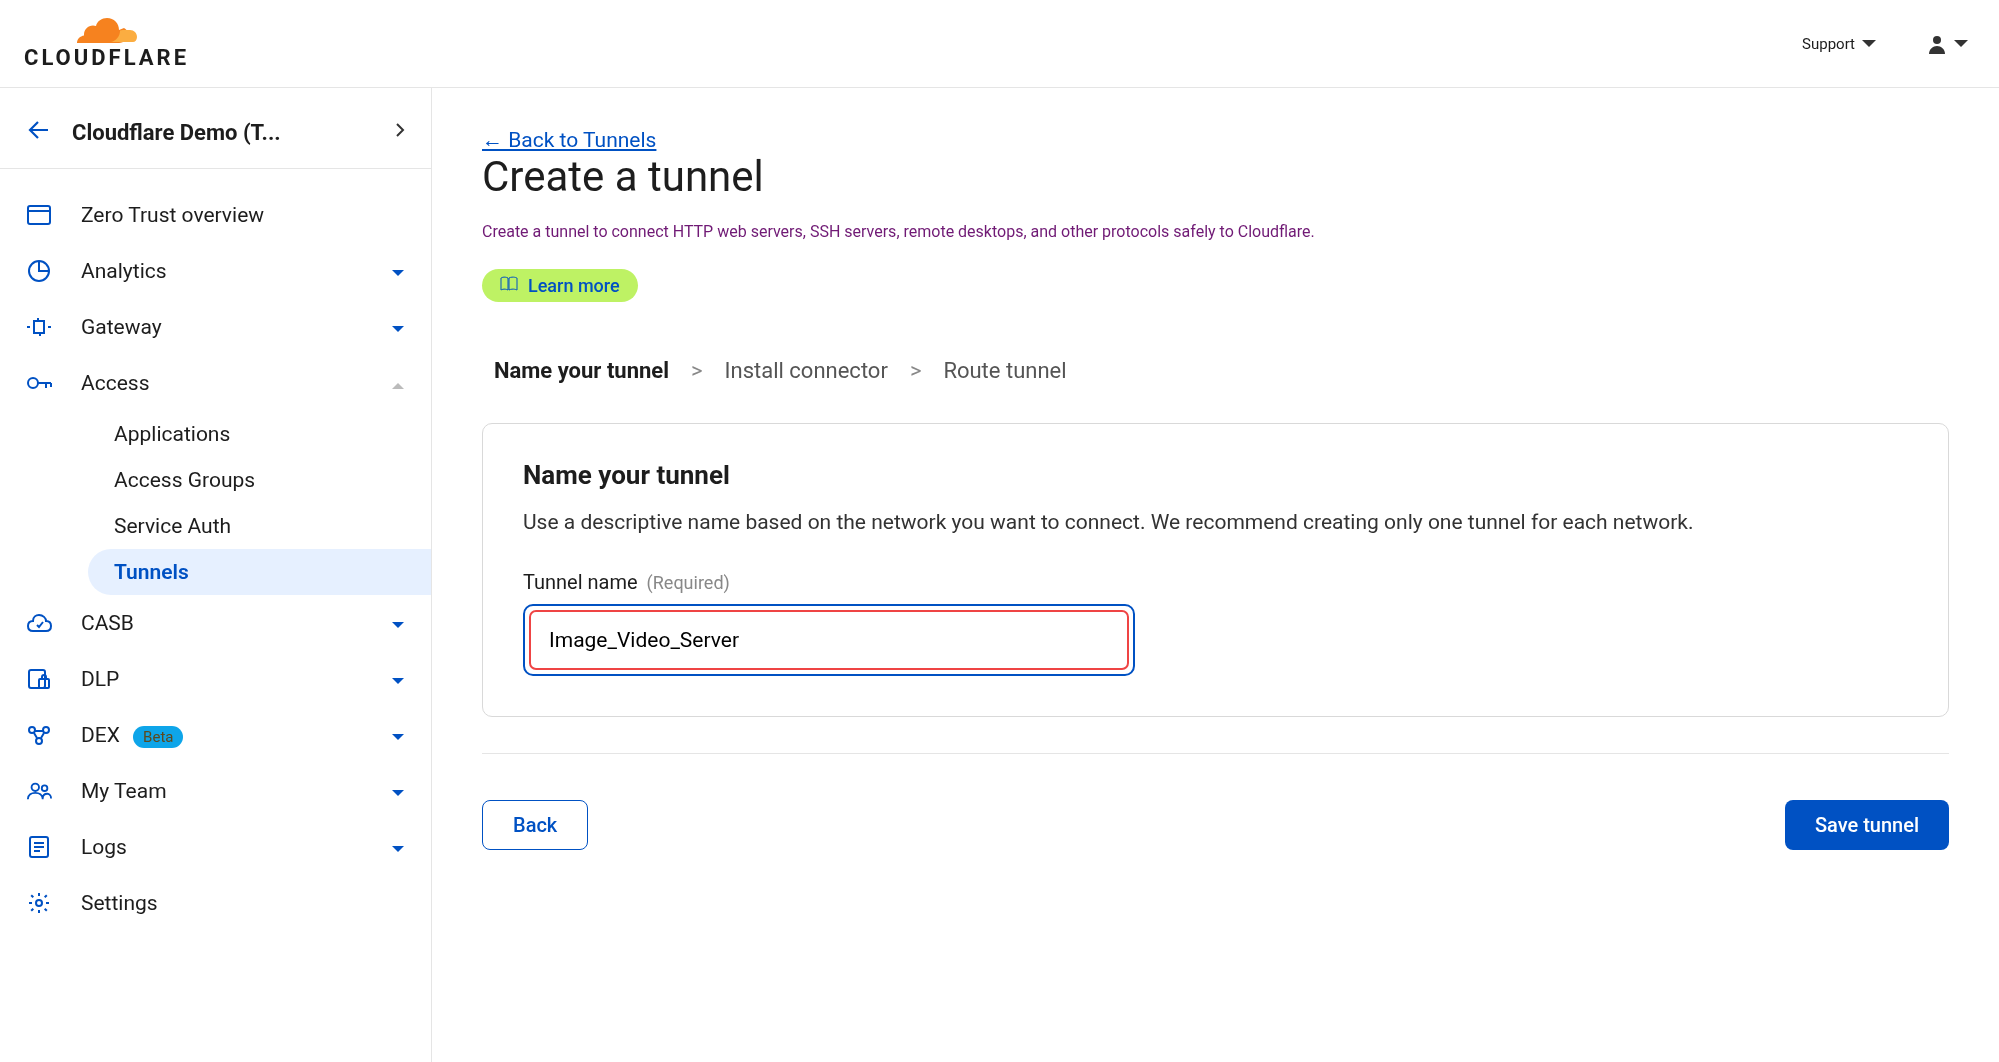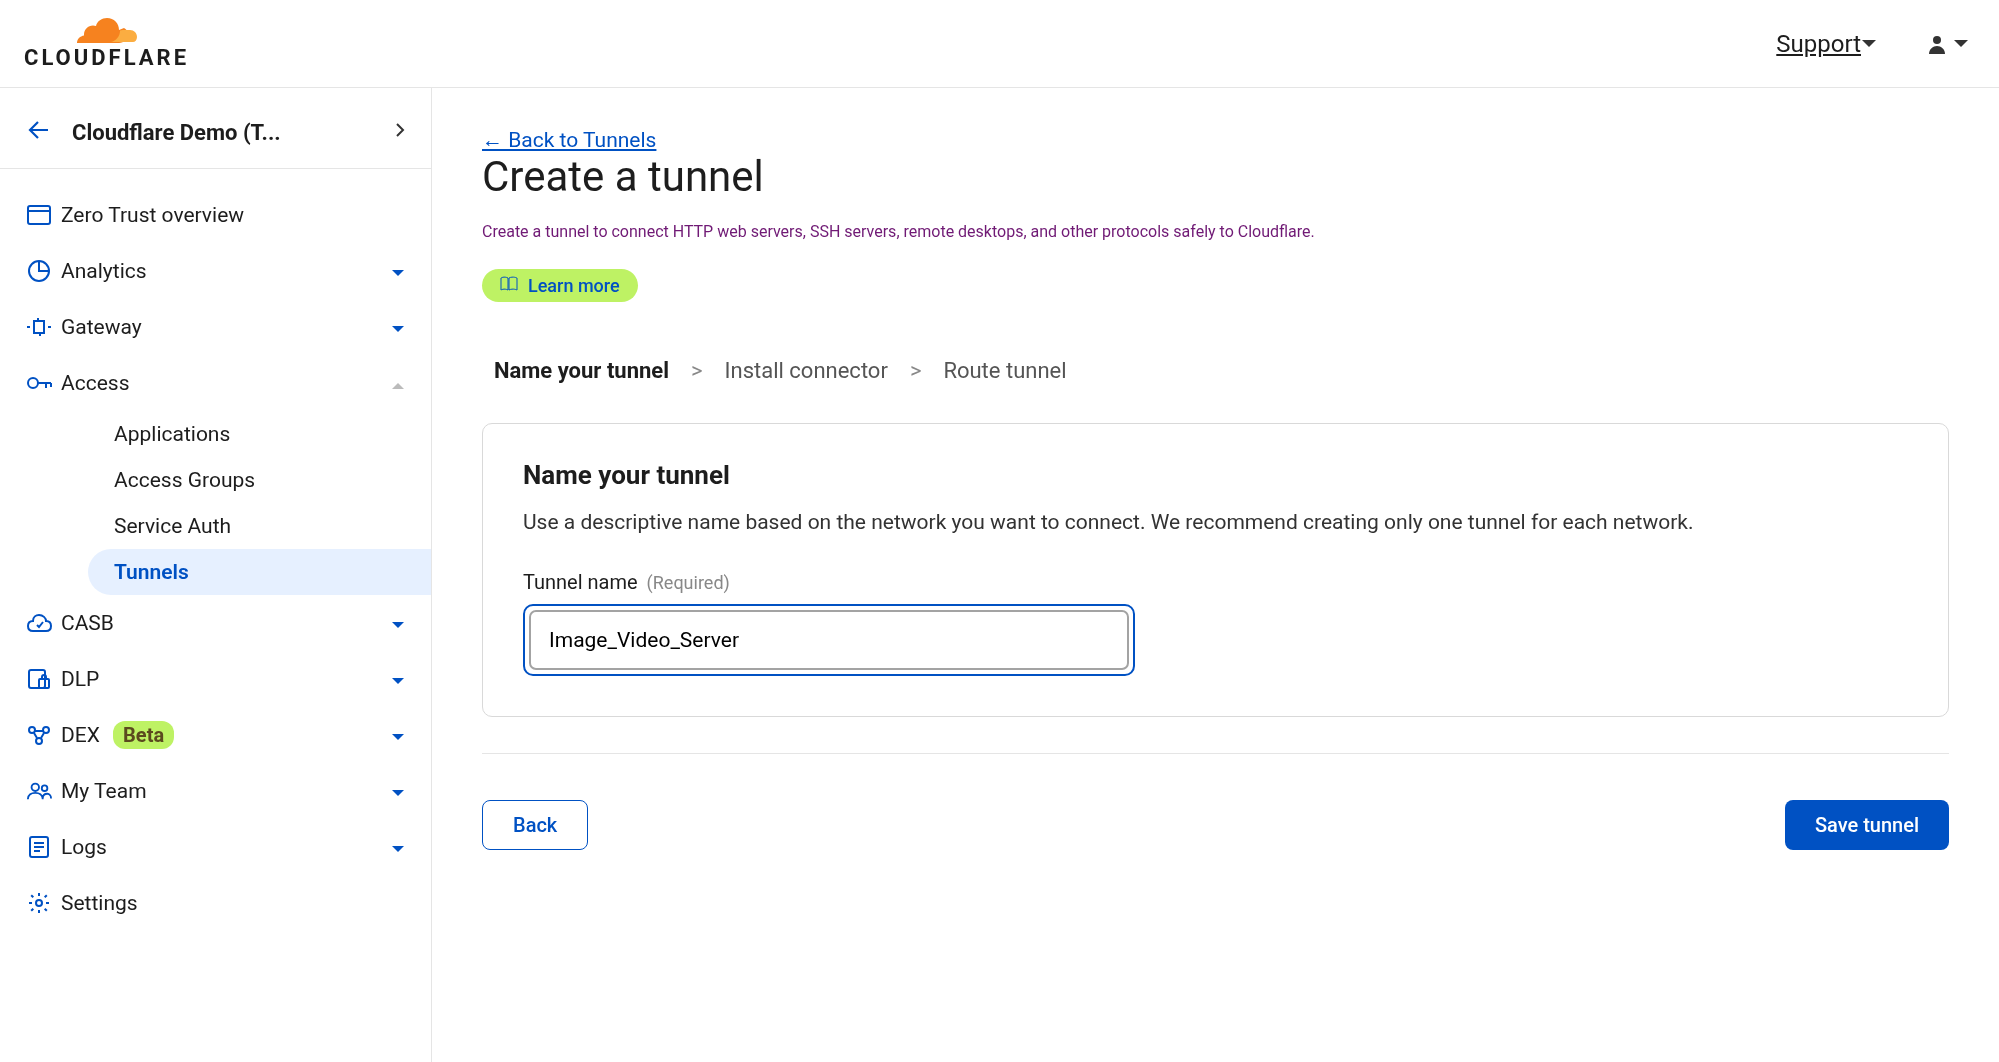--- a/index.html
+++ b/index.html
@@ -38,25 +38,25 @@
       font-weight: 700;
       letter-spacing: 3px;
       margin-top: -2px;
     }
     .topbar-right {
       display: flex;
       align-items: center;
       gap: 48px;
     }
     .support-link {
-      font-size: 24px;
-      display: flex;
-      align-items: center;
-      cursor: pointer;
-      text-decoration: underline;
+      font-size: 15px;
+      display: flex;
+      align-items: center;
+      gap: 6px;
+      cursor: pointer;
     }
     .user-menu {
       display: flex;
       align-items: center;
       gap: 4px;
       cursor: pointer;
     }
     
     .layout {
       display: flex;
@@ -93,21 +93,21 @@
       color: #333;
     }
     .nav {
       padding: 18px 0;
       overflow-y: auto;
     }
     .nav-item {
       display: flex;
       align-items: center;
       padding: 15px 26px;
-      gap: 9px;
+      gap: 29px;
       cursor: pointer;
       font-size: 21px;
       color: #1d1d1d;
       position: relative;
     }
     .nav-item .nav-icon {
       width: 26px;
       height: 26px;
       display: flex;
       align-items: center;
@@ -138,27 +138,27 @@
       margin-left: 28px;
     }
     .sub-nav-item.active {
       background: #e6f0ff;
       color: #0051c3;
       font-weight: 600;
       margin-left: 28px;
       padding-left: 26px;
     }
     .beta-badge {
-      background: #bef264;
+      background: #0ea5e9;
       color: #5b4a1f;
-      font-size: 20px;
+      font-size: 15px;
       padding: 2px 10px;
       border-radius: 12px;
       margin-left: 8px;
-      font-weight: 700;
+      font-weight: 400;
     }
     
     .main {
       flex: 1;
       padding: 40px 50px;
       position: relative;
       overflow-y: auto;
     }
     .back-link {
       color: #0051c3;
@@ -237,21 +237,21 @@
     .input-wrap {
       position: relative;
       width: 612px;
       padding: 4px;
       border: 2px solid #0051c3;
       border-radius: 10px;
     }
     .text-input {
       width: 100%;
       padding: 16px 18px;
-      border: 2px solid #a3a3a3;
+      border: 2px solid #ef4444;
       border-radius: 7px;
       font-size: 21px;
       outline: none;
     }
     .field-hint {
       font-size: 18px;
       color: #888;
       margin-top: 22px;
     }
     .footer-actions {

